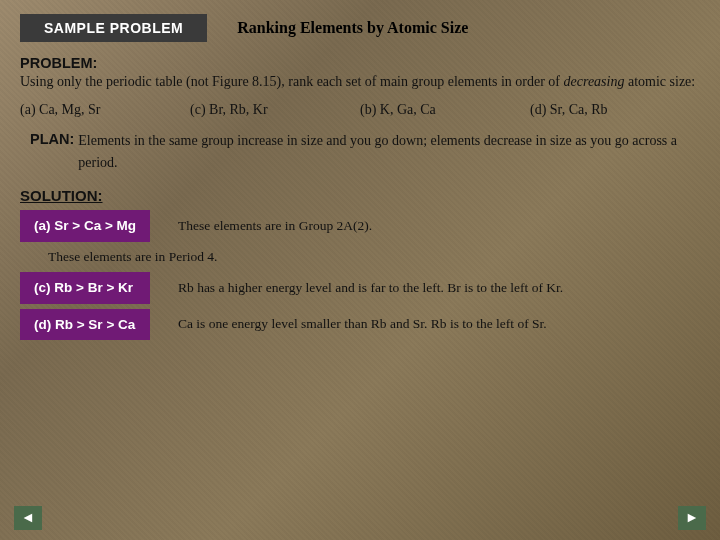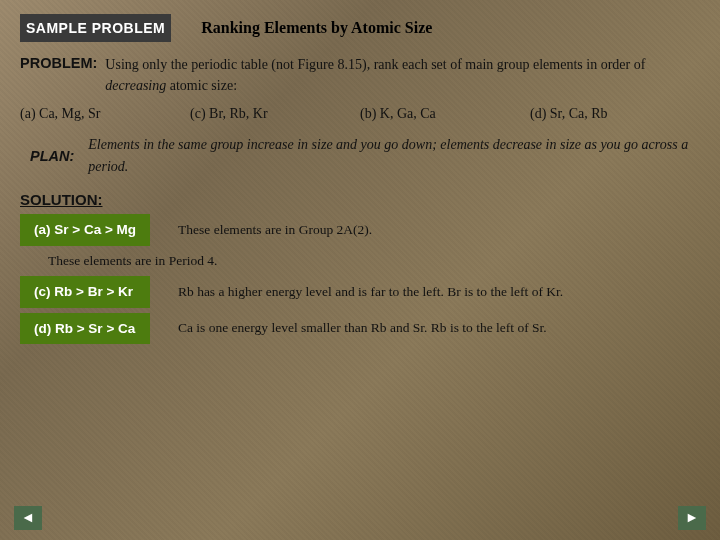--- a/index.html
+++ b/index.html
@@ -46,40 +46,40 @@
       align-items: center;
       margin-bottom: 12px;
     }
 
     .sample-problem-badge {
       background-color: #3a3a3a;
       color: #fff;
       font-family: Arial, sans-serif;
       font-size: 14px;
       font-weight: bold;
-      padding: 6px 6px;
+      padding: 6px 24px;
       letter-spacing: 0.5px;
       margin-right: 30px;
       flex-shrink: 0;
     }
 
     .main-title {
       font-family: Georgia, serif;
       font-size: 16px;
       font-weight: bold;
       color: #000000;
       font-style: normal;
     }
 
     
     .problem-section {
       margin-bottom: 10px;
       display: flex;
       align-items: flex-start;
-      gap: 8px;
+      flex-direction: column;
     }
 
     .problem-label {
       font-family: Arial, sans-serif;
       font-size: 14.5px;
       font-weight: bold;
       color: #111;
       flex-shrink: 0;
       margin-top: 1px;
     }
@@ -106,25 +106,24 @@
 
     .option-item {
       flex: 1;
       text-align: left;
       font-size: 14px;
     }
 
     
     .plan-section {
       display: flex;
-      align-items: center;
-      gap: 14px;
+      align-items: flex-start;
+      gap: 4px;
       margin-bottom: 14px;
       margin-left: 10px;
-      font-style: italic;
     }
 
     .plan-label {
       font-family: Arial, sans-serif;
       font-size: 14.5px;
       font-weight: bold;
       color: #111;
       flex-shrink: 0;
       margin-top: 1px;
     }
@@ -151,21 +150,21 @@
       gap: 5px;
     }
 
     .solution-row {
       display: flex;
       align-items: center;
       gap: 0;
     }
 
     .solution-key {
-      background-color: #4d7c0f;
+      background-color: #701a75;
       color: #fff;
       font-size: 13.5px;
       font-weight: bold;
       padding: 7px 14px;
       min-width: 130px;
       font-family: Arial, sans-serif;
       flex-shrink: 0;
       line-height: 1.3;
     }
 

